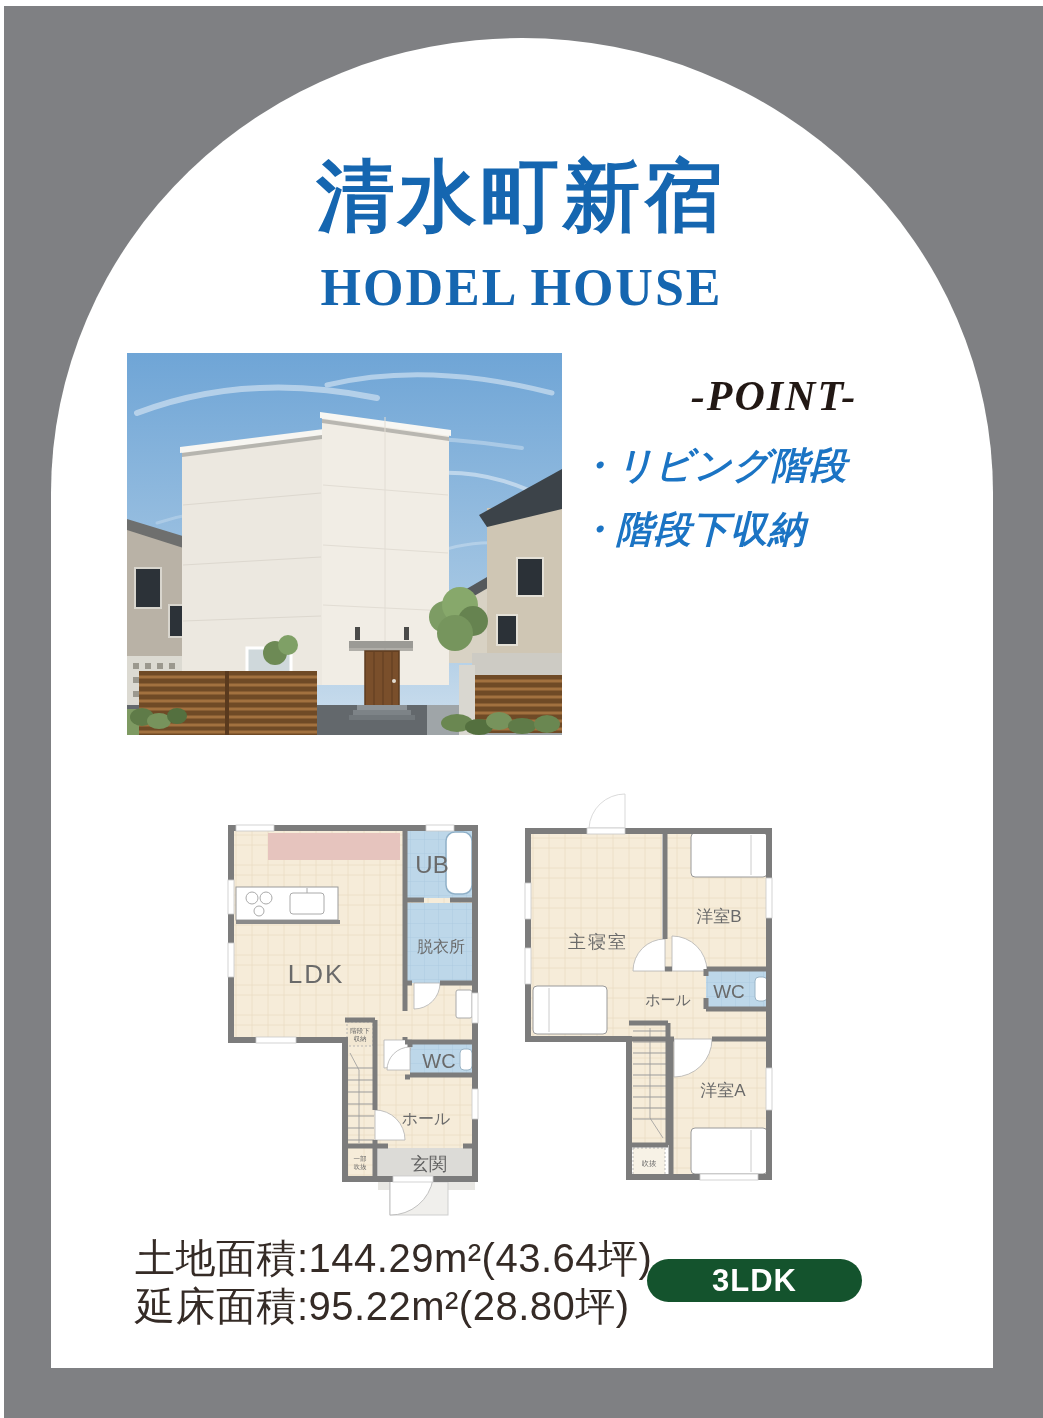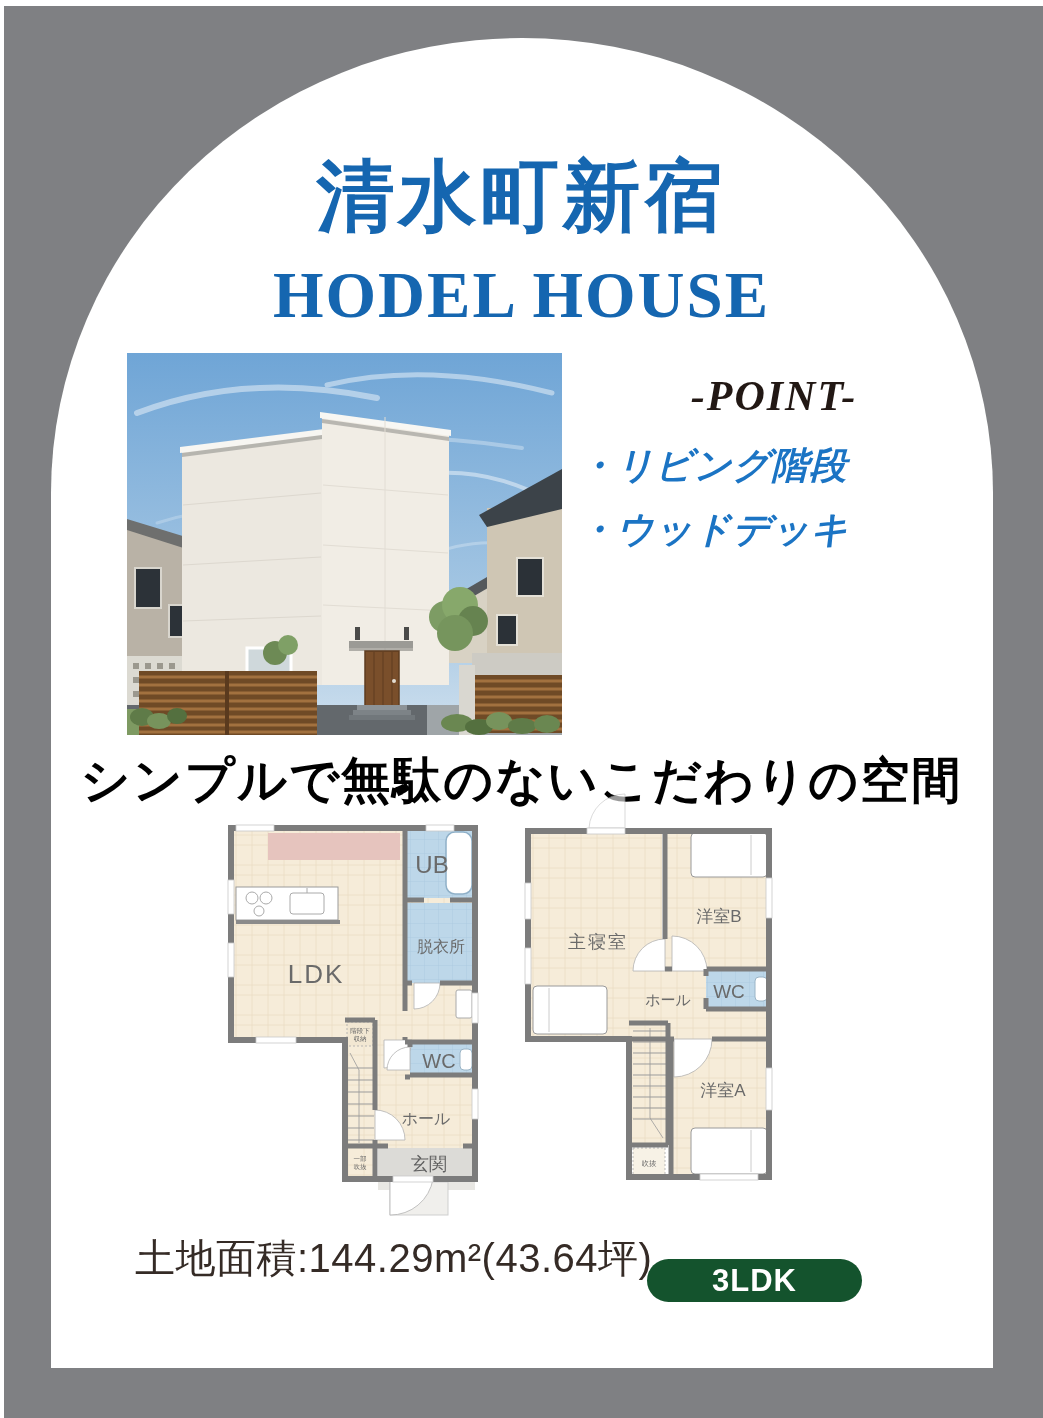--- a/index.html
+++ b/index.html
@@ -6,29 +6,29 @@
   .stage{position:relative;width:1043px;height:1418px;background:#7f8083;overflow:hidden;
          font-family:"Liberation Sans","DejaVu Sans",sans-serif;}
   .edge-top{position:absolute;left:0;top:0;width:100%;height:6px;background:#ffffff;}
   .edge-left{position:absolute;left:0;top:0;width:4px;height:100%;background:#ffffff;}
   .arch{position:absolute;left:51px;top:38px;width:942px;height:1330px;background:#ffffff;
         border-radius:471px 471px 0 0 / 455px 455px 0 0;}
   .title{position:absolute;left:0;top:156px;width:100%;text-align:center;
          font-size:78px;font-weight:900;color:#1566b0;letter-spacing:4px;line-height:1.05;}
   .subtitle{position:absolute;left:0;top:258px;width:100%;text-align:center;
          font-family:"Liberation Serif","DejaVu Serif",serif;
-         font-size:65px;font-weight:700;color:#1566b0;letter-spacing:2px;}
+         font-size:52px;font-weight:700;color:#1566b0;letter-spacing:2px;}
   .photo{position:absolute;left:127px;top:353px;width:435px;height:382px;}
   .point-col{position:absolute;left:578px;top:372px;width:392px;font-style:italic;}
   .point-head{text-align:center;font-family:"Liberation Serif","DejaVu Serif",serif;
          font-size:42px;font-weight:700;color:#221814;letter-spacing:2px;margin:0 0 14px 0;}
   .point-list{margin:0;padding:0;list-style:none;}
   .point-list li{font-size:37px;font-weight:700;color:#1b74c4;line-height:64px;letter-spacing:1px;white-space:nowrap;}
   .tagline{position:absolute;left:0;top:748px;width:100%;text-align:center;
-         font-size:49px;font-weight:900;color:#000000;letter-spacing:2px;white-space:nowrap;}
+         font-size:49px;font-weight:900;color:#ffffff;letter-spacing:2px;white-space:nowrap;}
   .plan-1f{position:absolute;left:228px;top:825px;width:250px;height:395px;}
   .plan-2f{position:absolute;left:525px;top:828px;width:247px;height:352px;}
   .area-line{position:absolute;left:135px;font-size:40px;color:#352b26;letter-spacing:0.5px;white-space:nowrap;}
   .area-1{top:1231px;} .area-2{top:1279px;}
   .badge{position:absolute;left:647px;top:1259px;width:215px;height:43px;border-radius:22px;
          background:#14532d;color:#ffffff;font-size:31px;font-weight:700;letter-spacing:1px;
          display:flex;align-items:center;justify-content:center;}
   svg text{font-family:"Liberation Sans","DejaVu Sans",sans-serif;}
 </style>
 </head>
@@ -185,21 +185,21 @@
       <ellipse cx="372" cy="368" rx="13" ry="9" fill="#77935c"></ellipse>
         <ellipse cx="395" cy="373" rx="14" ry="8" fill="#5f7b48"></ellipse>
       <ellipse cx="420" cy="371" rx="13" ry="9" fill="#6a8751"></ellipse>
     </g>
   </svg>
 
   <div class="point-col">
     <div class="point-head">-POINT-</div>
     <ul class="point-list">
       <li>・リビング階段</li>
-      <li>・ウッドデッキ</li>
+      <li>・階段下収納</li>
     </ul>
   </div>
 
   <div class="tagline">シンプルで無駄のないこだわりの空間</div>
 
   <svg class="plan-1f" viewBox="0 0 250 395" overflow="visible">
     <defs>
       <pattern id="pf1" width="16" height="30" patternUnits="userSpaceOnUse">
         <rect width="16" height="30" fill="#f6ecd9"></rect>
         <path d="M8 0V30 M0 10H16 M0 20H16" stroke="#eadcc4" stroke-width="0.8" fill="none"></path>
@@ -382,14 +382,15 @@
       <text x="73" y="120" font-size="18" letter-spacing="2">主寝室</text>
       <text x="194" y="94" font-size="17">洋室B</text>
       <text x="204" y="170" font-size="19">WC</text>
       <text x="143" y="177" font-size="15">ホール</text>
       <text x="198" y="268" font-size="17">洋室A</text>
       <text x="124" y="338" font-size="7.5">吹抜</text>
     </g>
   </svg>
 
   <div class="area-line area-1">土地面積:144.29m²(43.64坪)</div>
+  <div class="area-line area-2">延床面積:95.22m²(28.80坪)</div>
   <div class="badge">3LDK</div>
 </div>
 
 </body></html>

